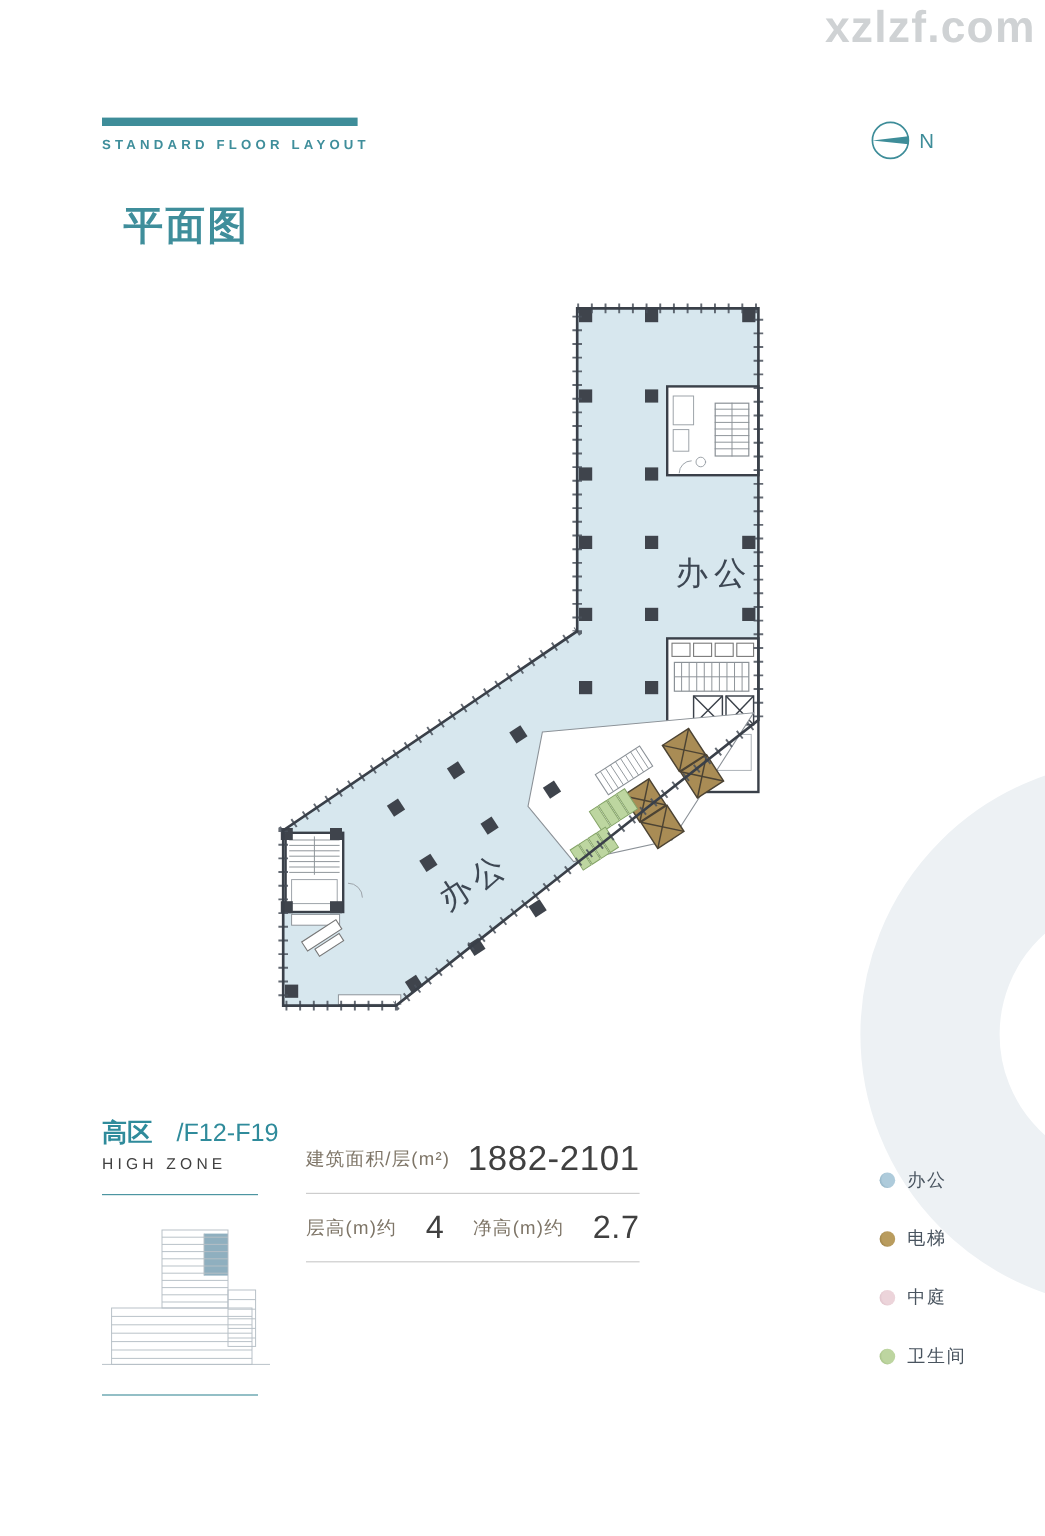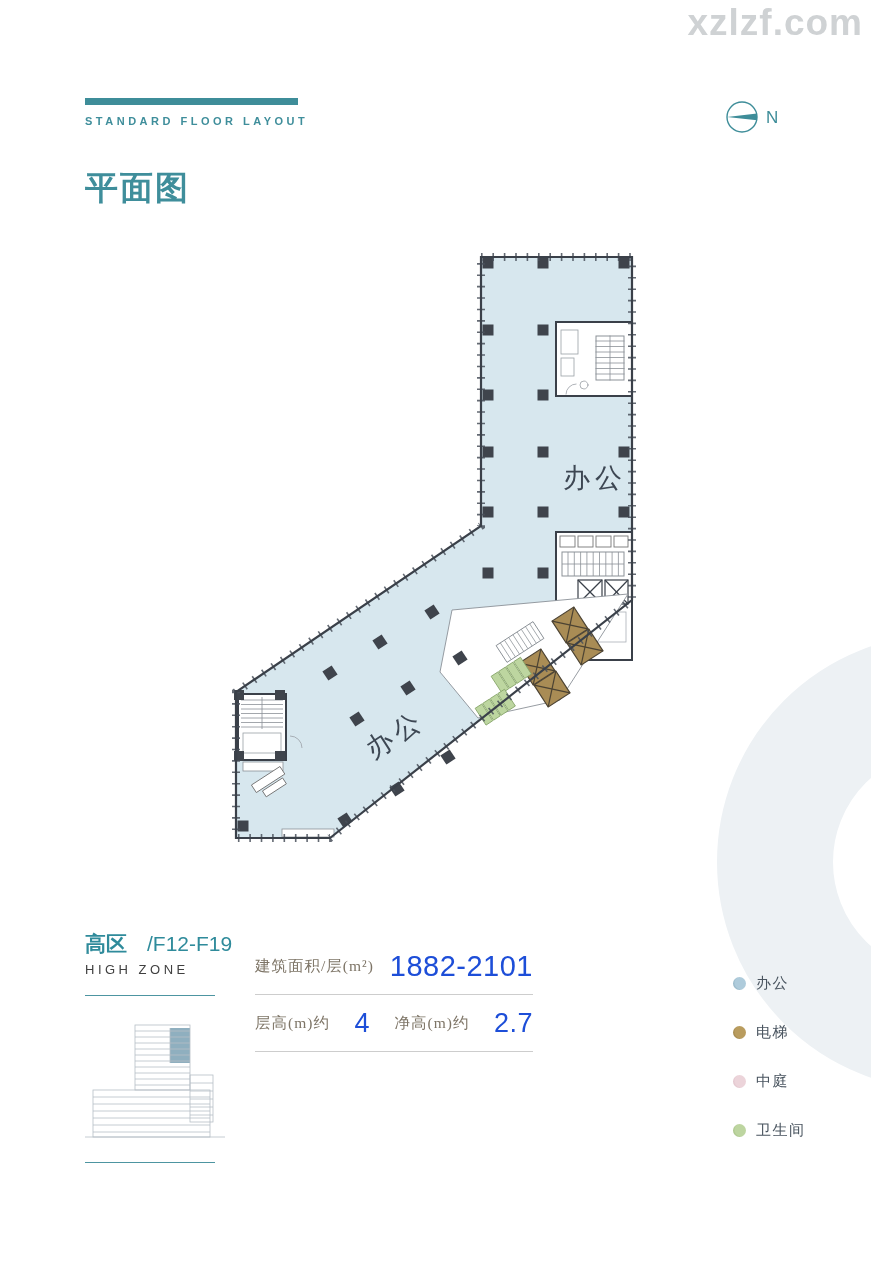--- a/index.html
+++ b/index.html
@@ -8,32 +8,32 @@
   .abs{position:absolute;}
   
   #ring{left:717px;top:634px;width:456px;height:456px;border:116px solid #edf1f4;
         border-radius:50%;box-sizing:border-box;z-index:0;}
   .z1{z-index:1;}
   
   #watermark{right:8px;top:2px;font-size:37px;font-weight:bold;color:#cfd2d4;letter-spacing:1px;}
   #eyebrow{left:85px;top:72px;font-size:11px;font-weight:bold;color:#3f8e9b;letter-spacing:3.5px;margin-top:43px;}
   #accent-bar{left:85px;top:98px;width:213px;height:7px;background:#3e8d99;}
   #title{left:83px;top:112px;font-size:47px;font-weight:500;color:#3a424c;letter-spacing:1px;}
-  #subtitle{left:85px;top:166px;font-size:33px;font-weight:bold;color:#3f8e9b;letter-spacing:2px;}
+  #subtitle{left:103px;top:166px;font-size:33px;font-weight:bold;color:#3f8e9b;letter-spacing:2px;}
   
   #zone-line1{left:85px;top:930px;font-size:21px;color:#2f8b9b;}
   #zone-line1 .cn{font-weight:bold;margin-right:20px;}
   #zone-en{left:85px;top:962px;font-size:13px;color:#404040;letter-spacing:3.5px;}
   .teal-rule{left:85px;width:130px;height:1px;background:#4d95a1;}
   
   #specs{left:255px;top:938px;width:278px;}
   .spec-row{display:flex;justify-content:space-between;align-items:center;
             border-bottom:1px solid #cdcdcd;height:56px;}
-  .spec-label{font-size:15.5px;color:#7e7567;letter-spacing:1px;font-family:Liberation Serif, serif;}
-  .spec-value{font-size:29px;color:#1d4ed8;letter-spacing:.5px;}
+  .spec-label{font-size:15.5px;color:#7e7567;letter-spacing:1px;}
+  .spec-value{font-size:29px;color:#404040;letter-spacing:.5px;}
   .spec-row.double .spec-value{font-size:27px;}
   
   #legend{left:733px;top:974px;display:flex;flex-direction:column;}
   .legend-item{display:flex;align-items:center;margin-bottom:30px;}
   .legend-dot{width:13px;height:13px;border-radius:50%;margin-right:10px;background:#ccc;}
   .legend-label{font-size:15px;color:#49545f;letter-spacing:1.5px;}
   svg text{font-family:"Liberation Sans",sans-serif;}
 </style>
 </head>
 <body>

